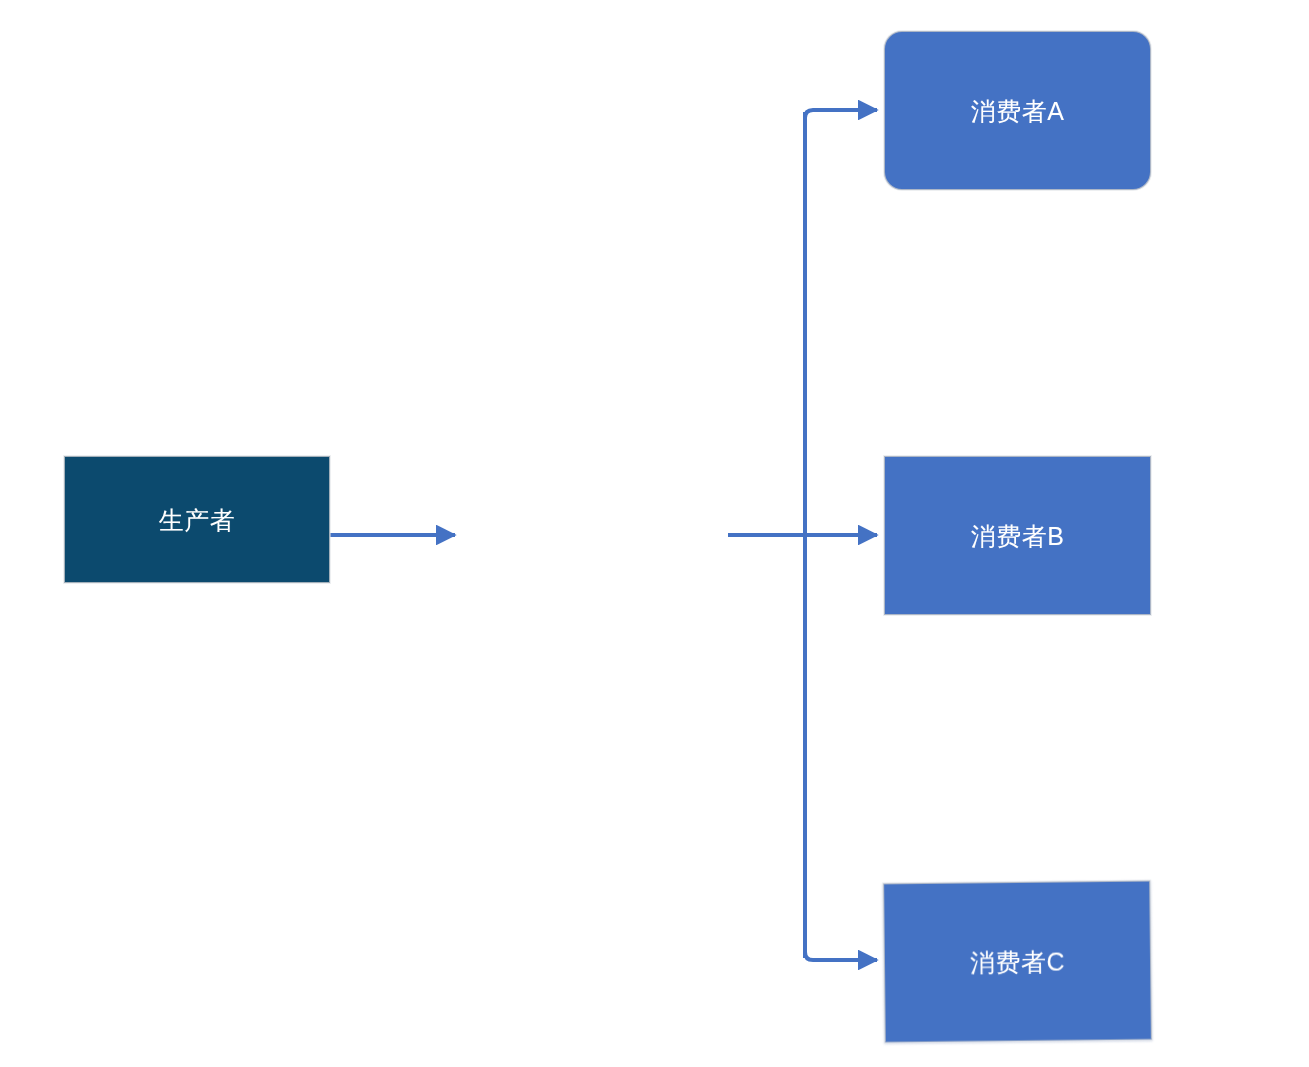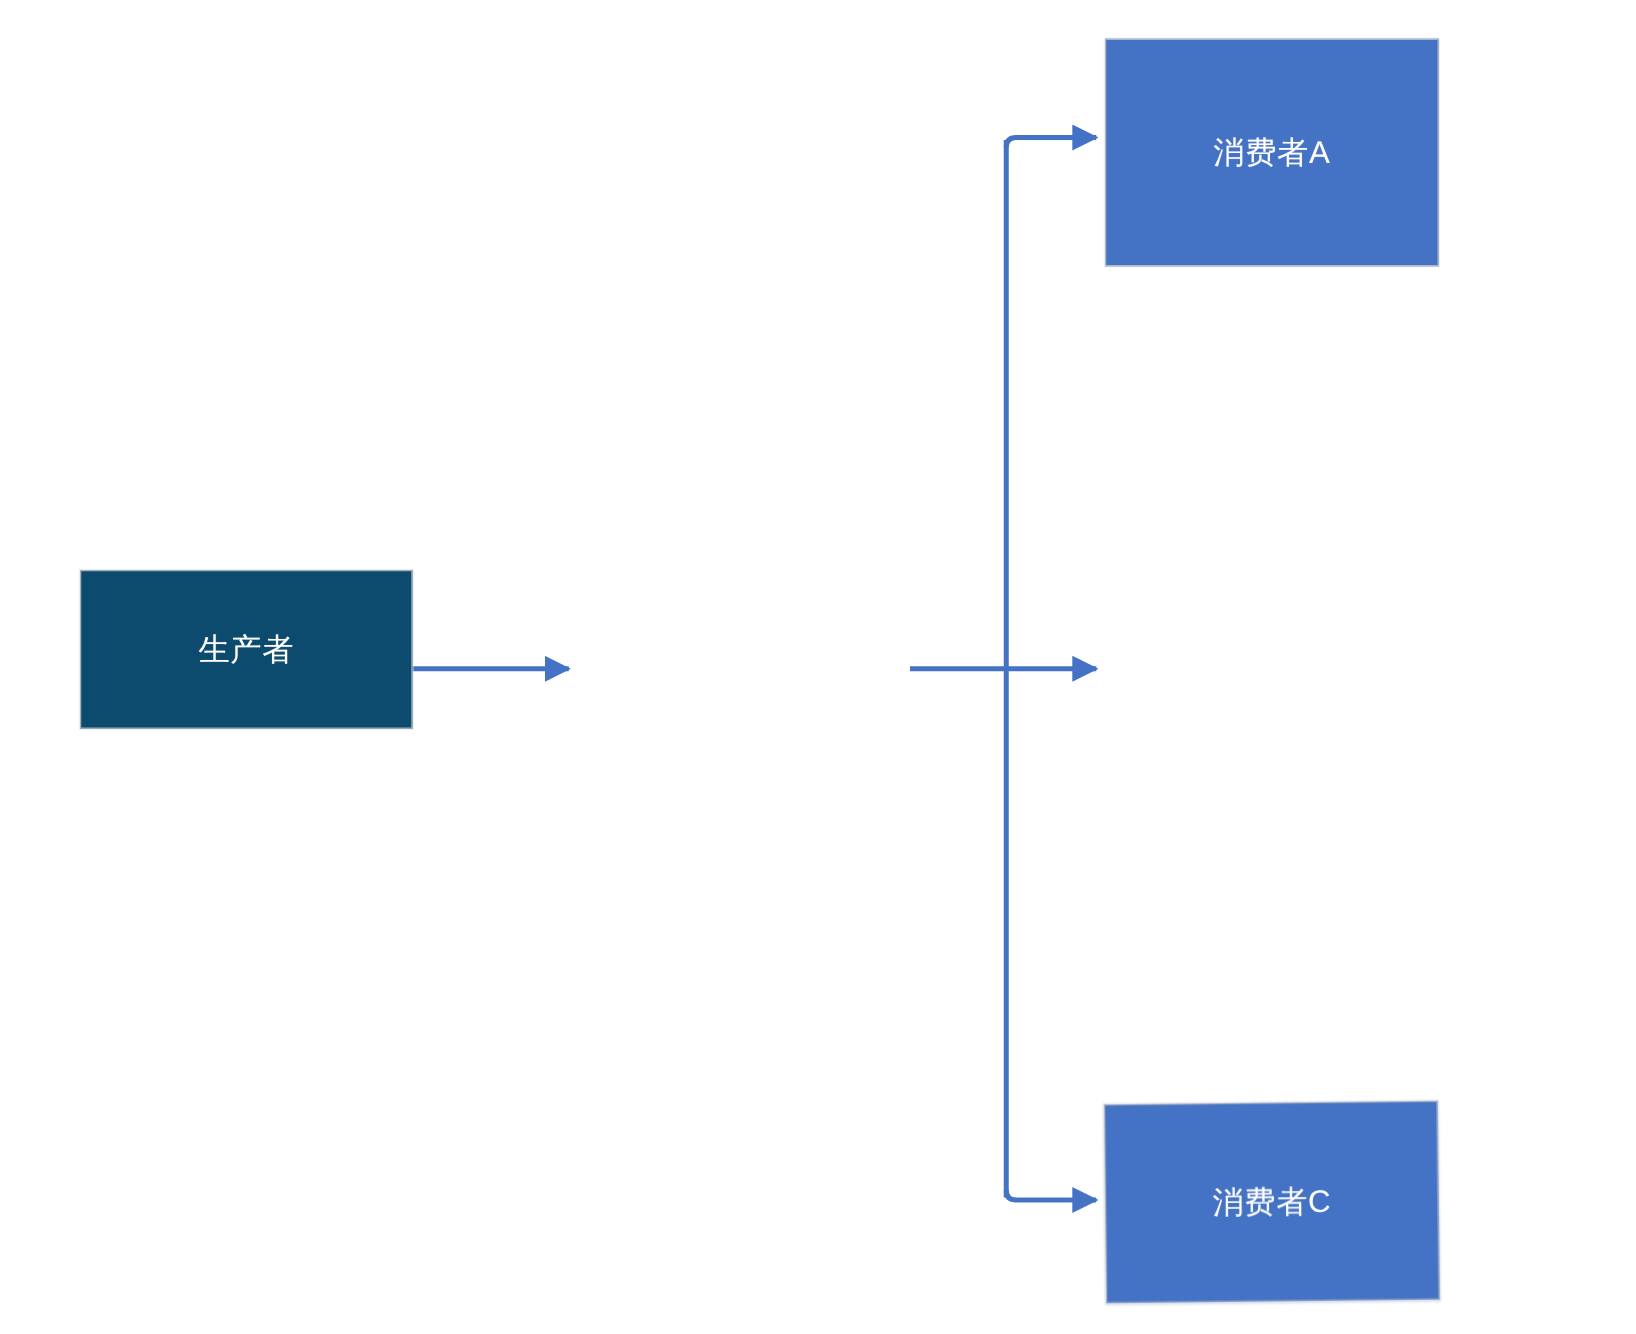--- a/index.html
+++ b/index.html
@@ -39,22 +39,23 @@
   .node-producer {
     left: 36px;  top: 456px;  width: 266px; height: 127px;
     background: #0c4a6e;
     margin-left: 28px;
   }
   .node-queue {
     left: 462px; top: 455px;  width: 265px; height: 160px;
     background: #ed7d31;
   }
   .node-consumer-a {
-    left: 884px; top: 31px;   width: 267px; height: 182px;
+    left: 884px; top: 31px;   width: 267px; height: 159px;
     background: #4472c4;
+    border-radius: 18px;
   }
   .node-consumer-b {
     left: 884px; top: 456px;  width: 267px; height: 159px;
     background: #4472c4;
   }
   .node-consumer-c {
     left: 884px; top: 882px;  width: 267px; height: 159px;
     background: #4472c4;
     transform: rotate(-0.62deg);
     border-bottom-color: rgba(170,180,200,0.6);
@@ -103,18 +104,21 @@
 
   <div class="node node-producer">
     <span class="label">生产者</span>
   </div>
 
 
   <div class="node node-consumer-a">
     <span class="label">消费者A</span>
   </div>
 
+  <div class="node node-consumer-b">
+    <span class="label">消费者B</span>
+  </div>
 
   <div class="node node-consumer-c">
     <span class="label">消费者C</span>
   </div>
 
 </div>
 
 </body></html>

